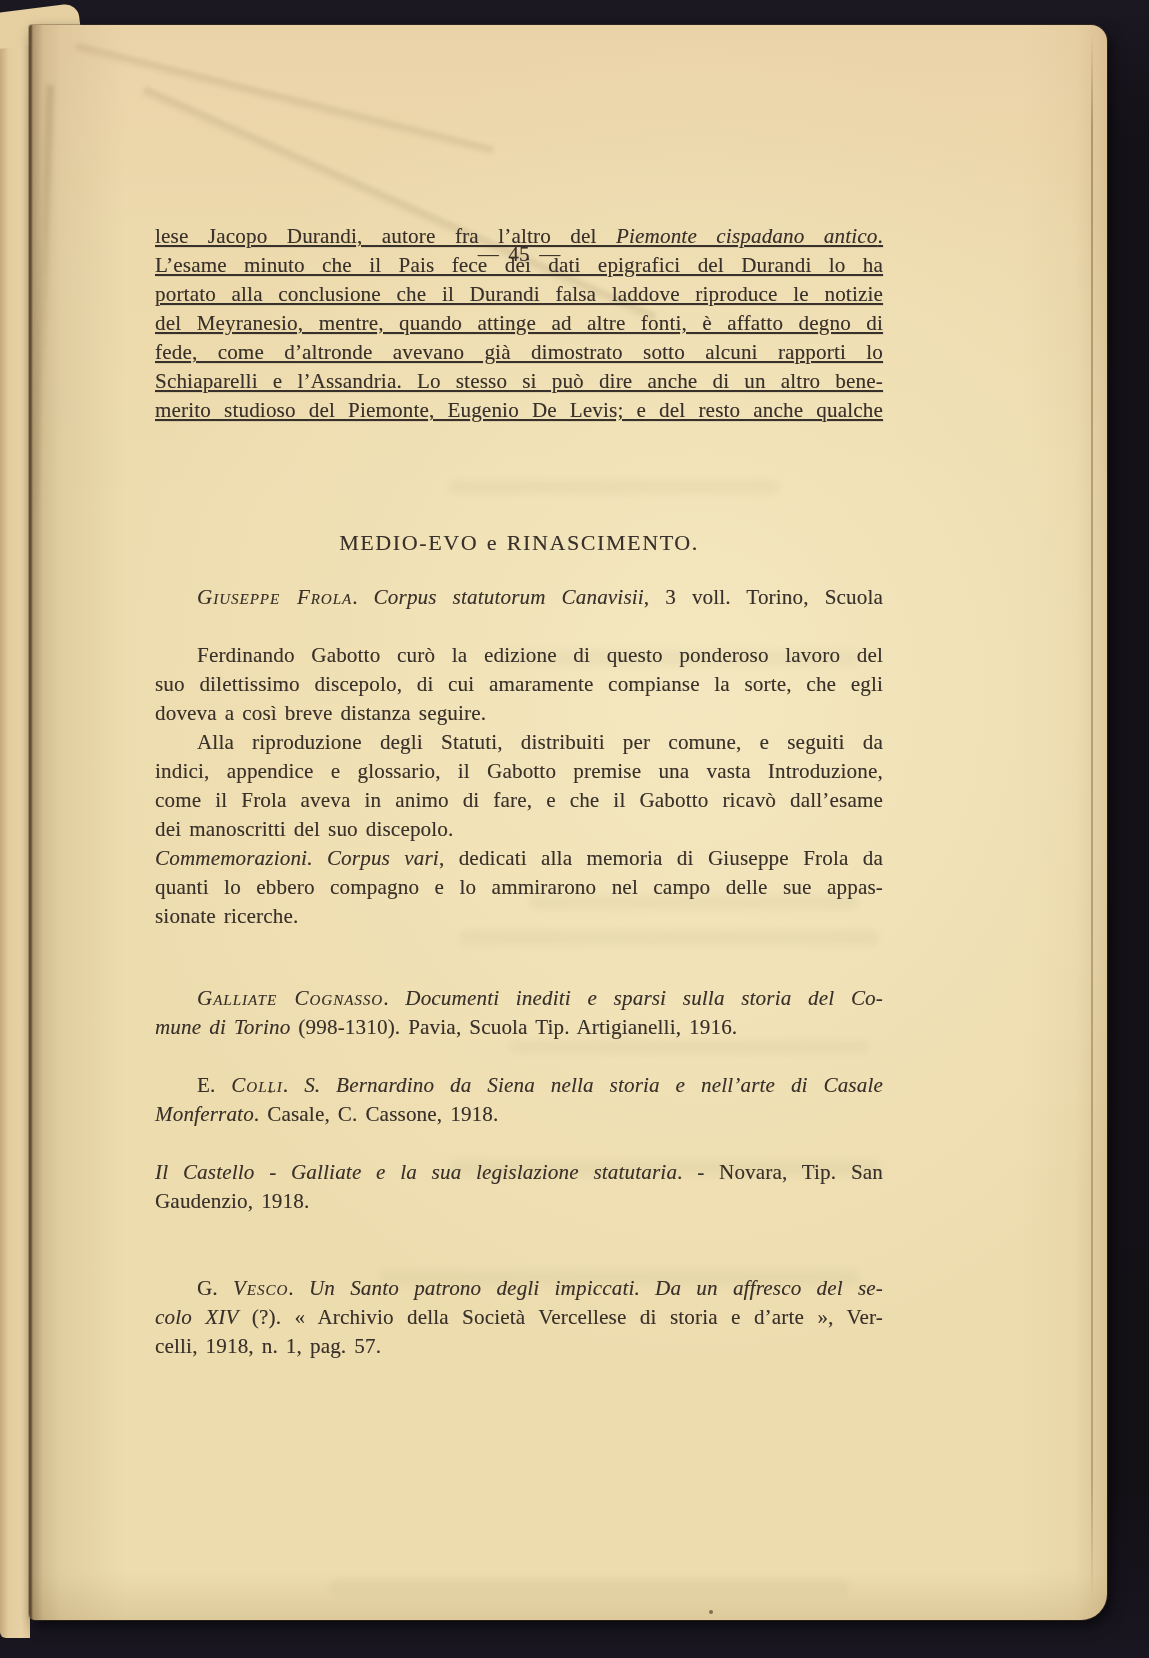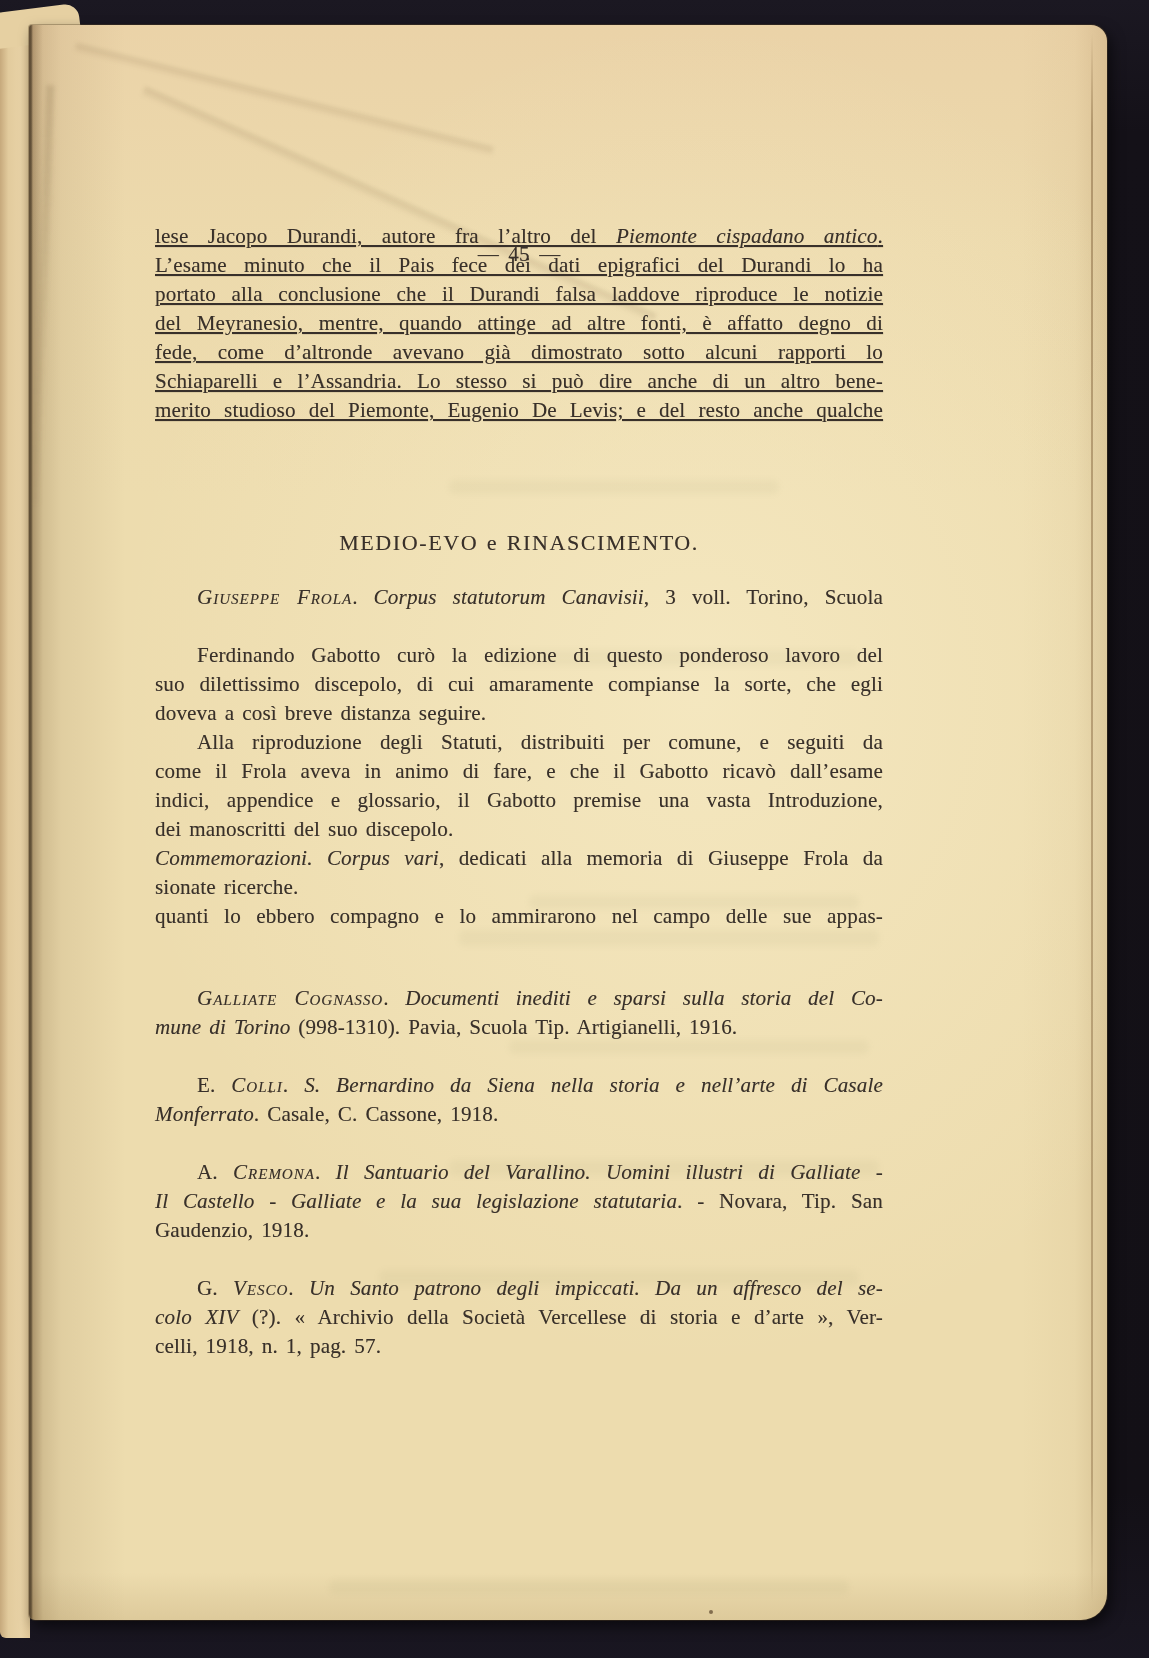--- a/index.html
+++ b/index.html
@@ -121,43 +121,42 @@
   </div>
 
   <div class="tb" style="top:641px;">
     <div class="ln ind"><span>Ferdinando Gabotto curò la edizione di questo ponderoso lavoro del</span></div>
     <div class="ln"><span>suo dilettissimo discepolo, di cui amaramente compianse la sorte, che egli</span></div>
     <div class="ln last"><span>doveva a così breve distanza seguire.</span></div>
   </div>
 
   <div class="tb" style="top:728px;">
     <div class="ln ind"><span>Alla riproduzione degli Statuti, distribuiti per comune, e seguiti da</span></div>
+    <div class="ln"><span>indici, appendice e glossario, il Gabotto premise una vasta Introduzione,</span></div>
     <div class="ln"><span>come il Frola aveva in animo di fare, e che il Gabotto ricavò dall’esame</span></div>
-    <div class="ln"><span>indici, appendice e glossario, il Gabotto premise una vasta Introduzione,</span></div>
     <div class="ln last"><span>dei manoscritti del suo discepolo.</span></div>
   </div>
 
   <div class="tb" style="top:844px;">
     <div class="ln"><span class="i">Commemorazioni. Corpus vari</span><span>, dedicati alla memoria di Giuseppe Frola da</span></div>
+    <div class="ln"><span>quanti lo ebbero compagno e lo ammirarono nel campo delle sue appas-</span></div>
     <div class="ln last"><span>sionate ricerche.</span></div>
-    <div class="ln"><span>quanti lo ebbero compagno e lo ammirarono nel campo delle sue appas-</span></div>
   </div>
 
   <div class="tb" style="top:984px;">
     <div class="ln ind"><span class="sc">Galliate Cognasso</span><span>. </span><span class="i">Documenti inediti e sparsi sulla storia del Co-</span></div>
     <div class="ln last"><span class="i">mune di Torino</span><span> (998-1310). Pavia, Scuola Tip. Artigianelli, 1916.</span></div>
   </div>
 
   <div class="tb" style="top:1071px;">
     <div class="ln ind"><span>E. </span><span class="sc">Colli</span><span>. </span><span class="i">S. Bernardino da Siena nella storia e nell’arte di Casale</span></div>
     <div class="ln last"><span class="i">Monferrato</span><span>. Casale, C. Cassone, 1918.</span></div>
   </div>
 
   <div class="tb" style="top:1158px;">
-    <div class="ln ind"><span>A. </span><span class="sc">Cremona</span><span>. </span><span class="i">Il Santuario del Varallino. Uomini illustri di Galliate -</span></div>
     <div class="ln"><span class="i">Il Castello - Galliate e la sua legislazione statutaria</span><span>. - Novara, Tip. San</span></div>
     <div class="ln last"><span>Gaudenzio, 1918.</span></div>
   </div>
 
   <div class="tb" style="top:1274px;">
     <div class="ln ind"><span>G. </span><span class="sc">Vesco</span><span>. </span><span class="i">Un Santo patrono degli impiccati. Da un affresco del se-</span></div>
     <div class="ln"><span class="i">colo XIV</span><span> (?). « Archivio della Società Vercellese di storia e d’arte », Ver-</span></div>
     <div class="ln last"><span>celli, 1918, n. 1, pag. 57.</span></div>
   </div>
 

